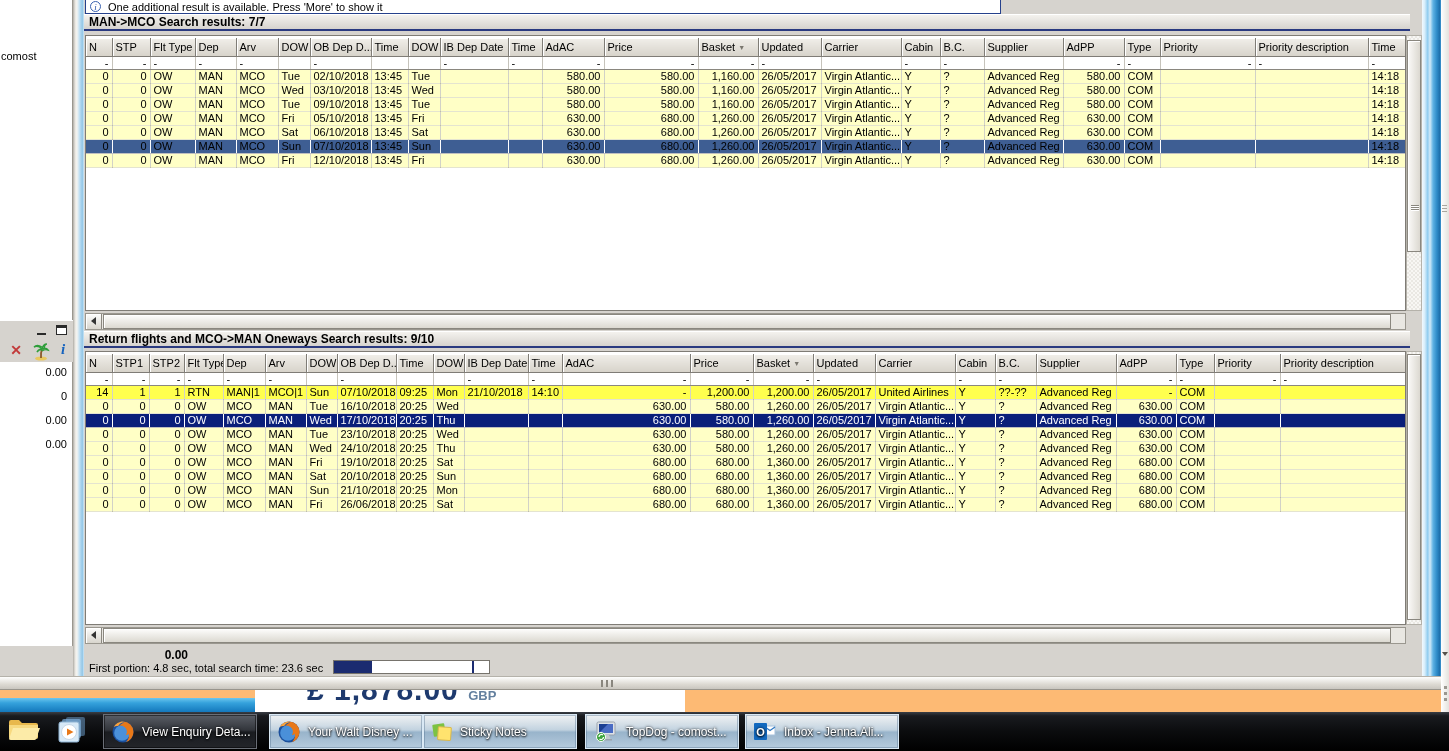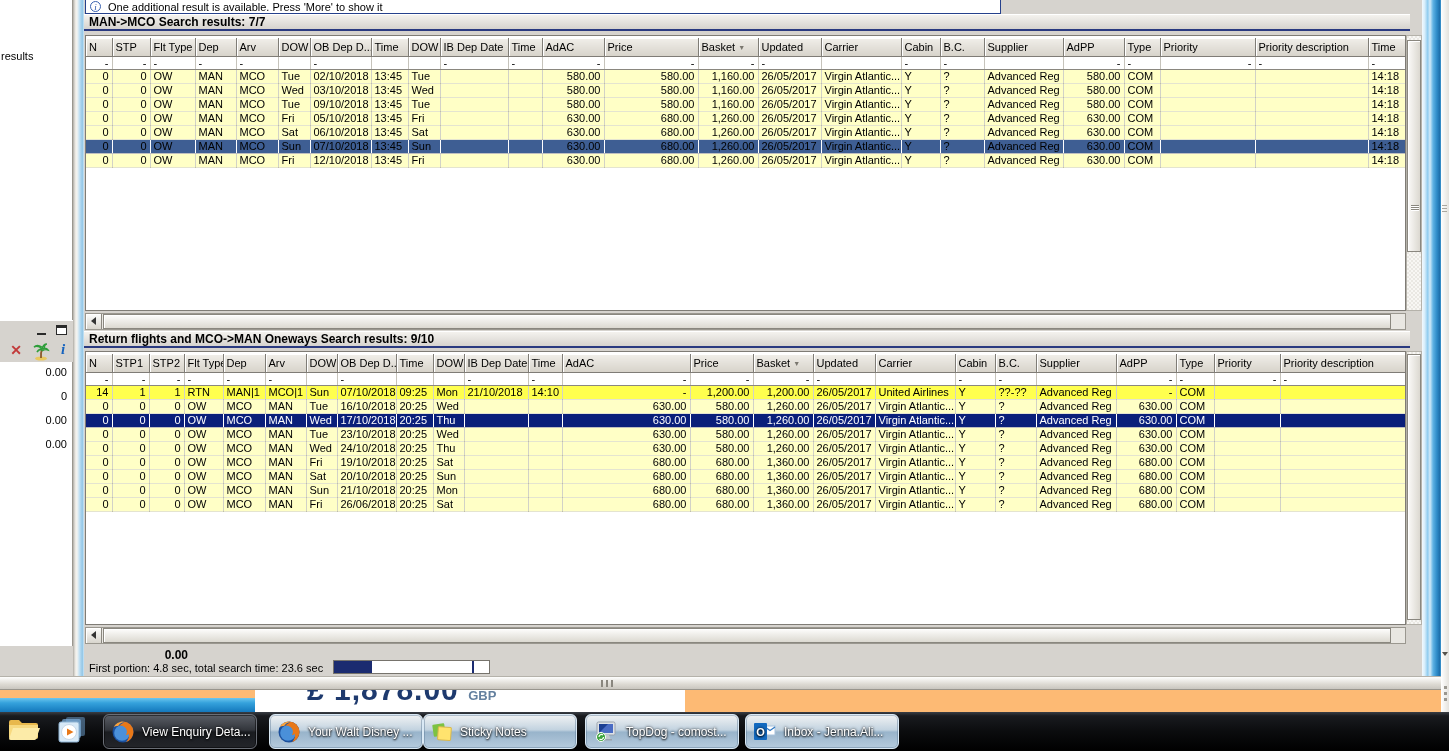--- a/index.html
+++ b/index.html
@@ -82,32 +82,32 @@
 .behind{position:absolute;left:0;top:690px;width:1441px;height:22px;background:#fdba74;overflow:hidden}
 .blue-row{position:absolute;left:0;top:8px;width:530px;height:14px;background:linear-gradient(180deg,#6CC6EE 0,#35A2DC 35%,#1478BC 100%)}
 .price-box{position:absolute;left:255px;top:0;width:430px;height:22px;background:#FFF}
 .price-amount{position:absolute;left:52px;top:-17px;font-size:30px;font-weight:bold;color:#1E3A6E;letter-spacing:1px;white-space:nowrap}
 .price-cur{font-size:13px;font-weight:bold;color:#64809F;letter-spacing:0}
 
 
 .taskbar{position:absolute;left:0;top:712px;width:1449px;height:39px;background:linear-gradient(180deg,#3A3E45 0%,#191B1F 10%,#0B0C0E 50%,#000 100%)}
 .pin{position:absolute;top:2px;width:44px;height:35px;display:flex;align-items:center;justify-content:center}
 .pin.explorer{left:2px}.pin.wmp{left:50px}
-.tb-btn{position:absolute;top:2px;height:35px;width:154px;border-radius:6px;display:flex;align-items:center;padding-left:7px;gap:7px;color:#FFF;font-size:12px;text-shadow:0 1px 2px #000,0 0 3px rgba(0,0,0,.85);white-space:nowrap;overflow:hidden}
+.tb-btn{position:absolute;top:2px;height:35px;width:154px;border-radius:0;display:flex;align-items:center;padding-left:7px;gap:7px;color:#FFF;font-size:12px;text-shadow:0 1px 2px #000,0 0 3px rgba(0,0,0,.85);white-space:nowrap;overflow:hidden}
 .tb-btn.light{background:linear-gradient(180deg,rgba(252,254,255,.95) 0%,rgba(214,232,246,.9) 45%,rgba(172,203,229,.88) 52%,rgba(196,220,240,.92) 100%);border:1px solid #DAE9F5;box-shadow:inset 0 0 0 1px rgba(80,110,140,.4)}
 .tb-btn.dark{background:linear-gradient(180deg,#5A5E66 0%,#33363C 45%,#1A1C20 52%,#23252A 100%);border:1px solid #6A6E76;box-shadow:inset 0 0 0 1px rgba(0,0,0,.5)}
 .tb-icon{flex:0 0 auto;display:flex;align-items:center}
 </style>
 </head>
 <body>
 
 <div class="screen">
 
   <div class="panel-a">
-    <span class="partial-title">results</span>
+    <span class="partial-title">comost</span>
   </div>
   <div class="mini-titlebar">
     <span class="win-btn min">
         <span class="glyph-min"></span>
       </span>
     <span class="win-btn rest">
         <span class="glyph-rest"></span>
       </span>
   </div>
   <div class="left-toolbar">

